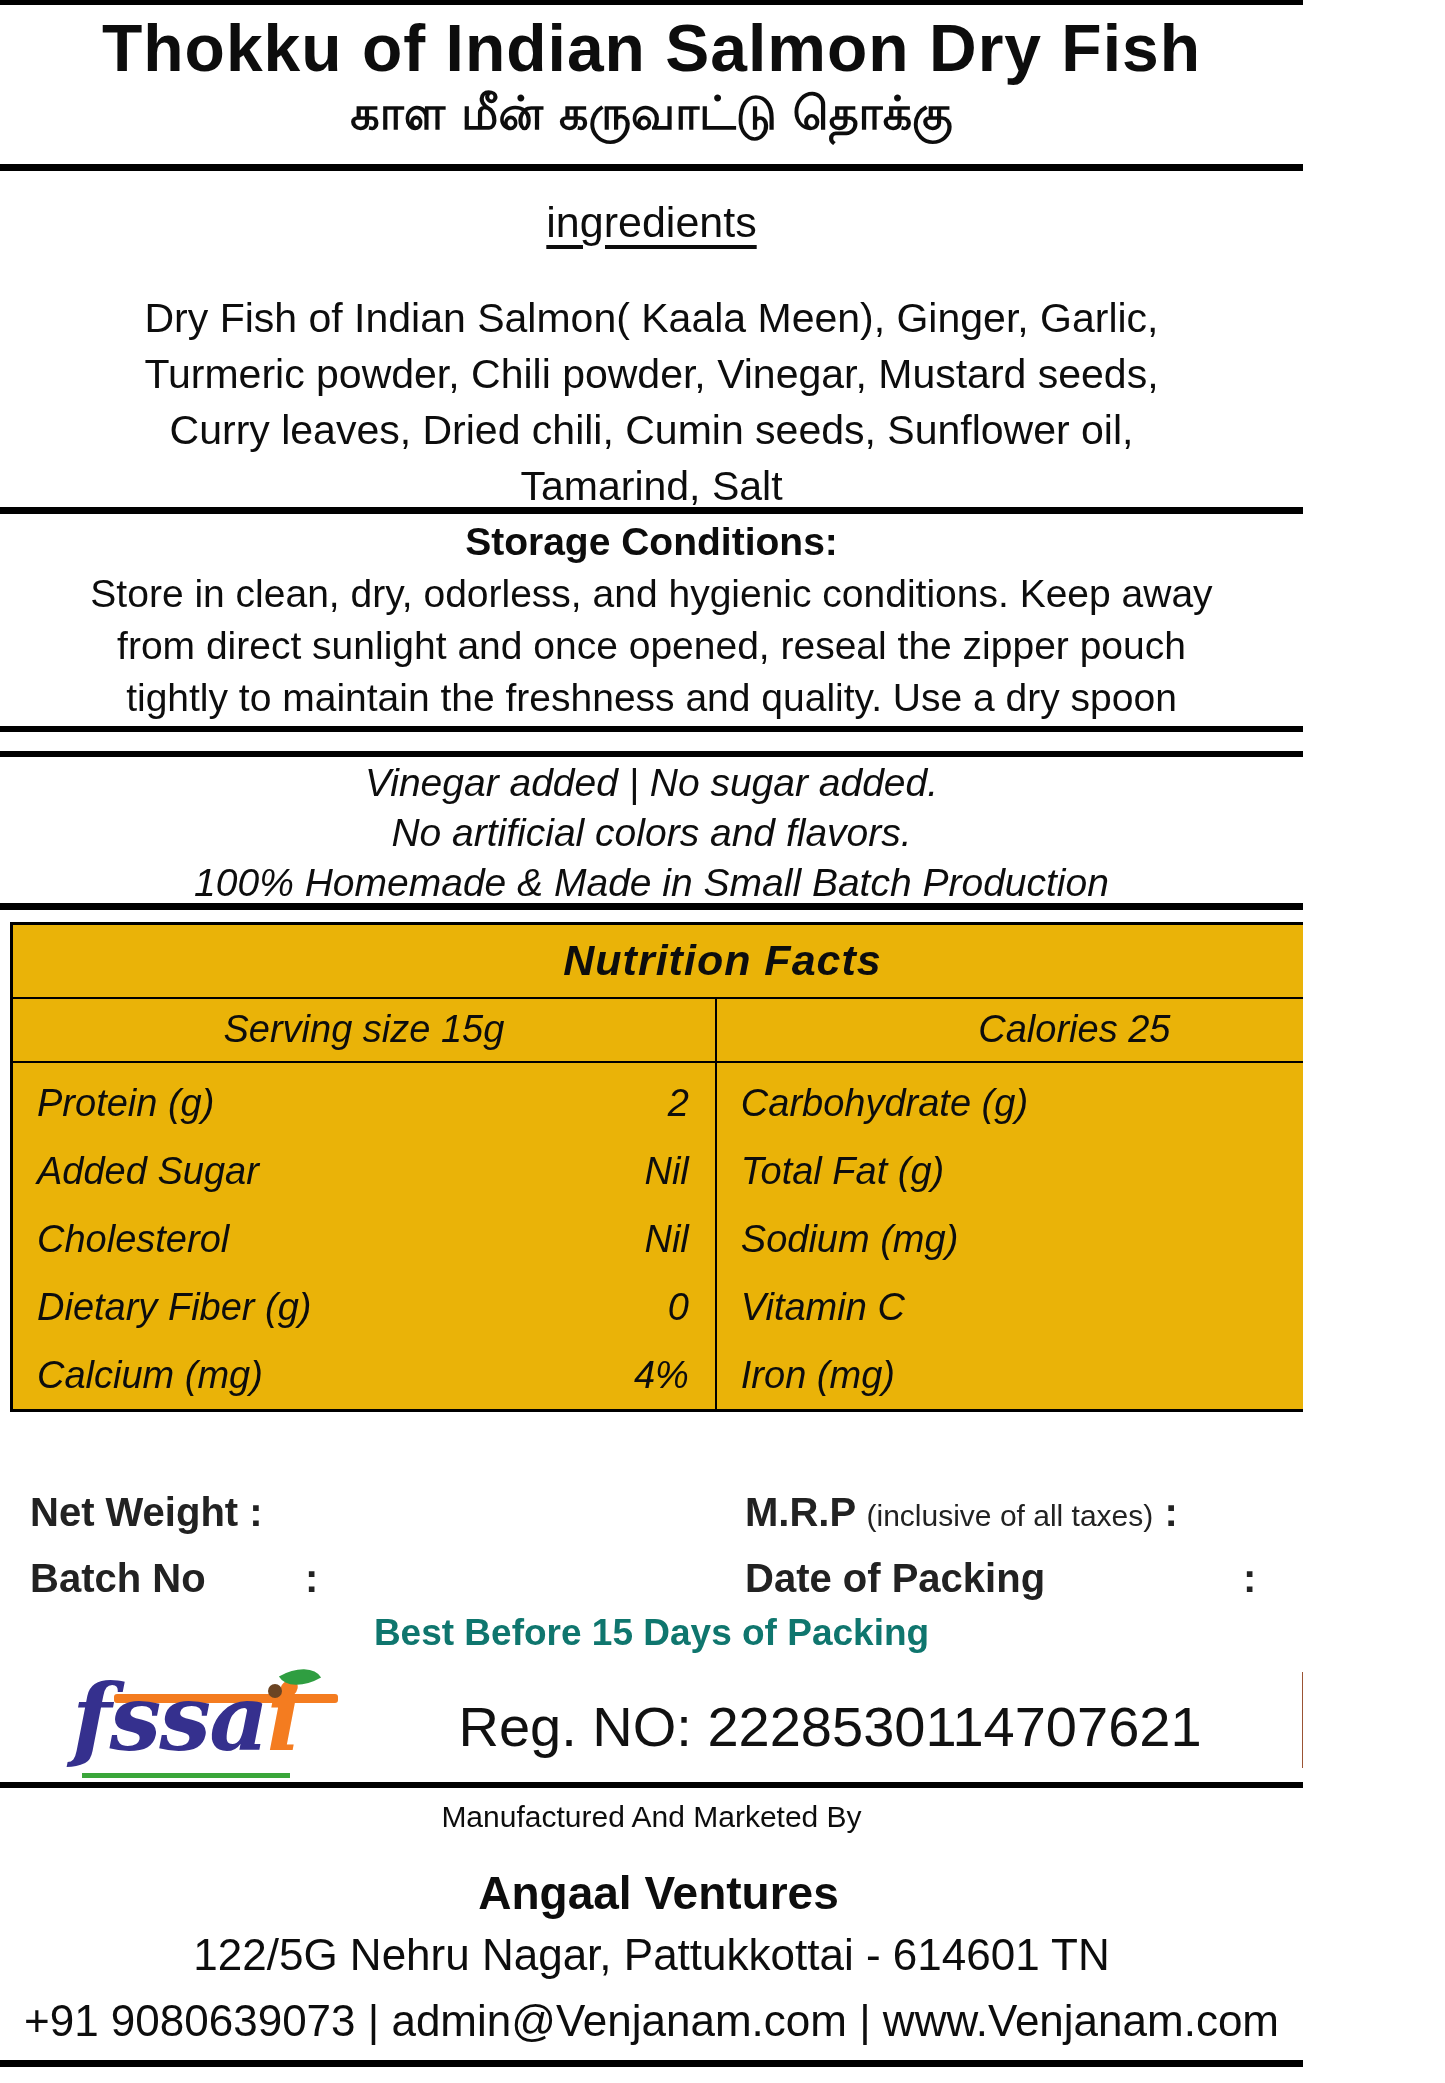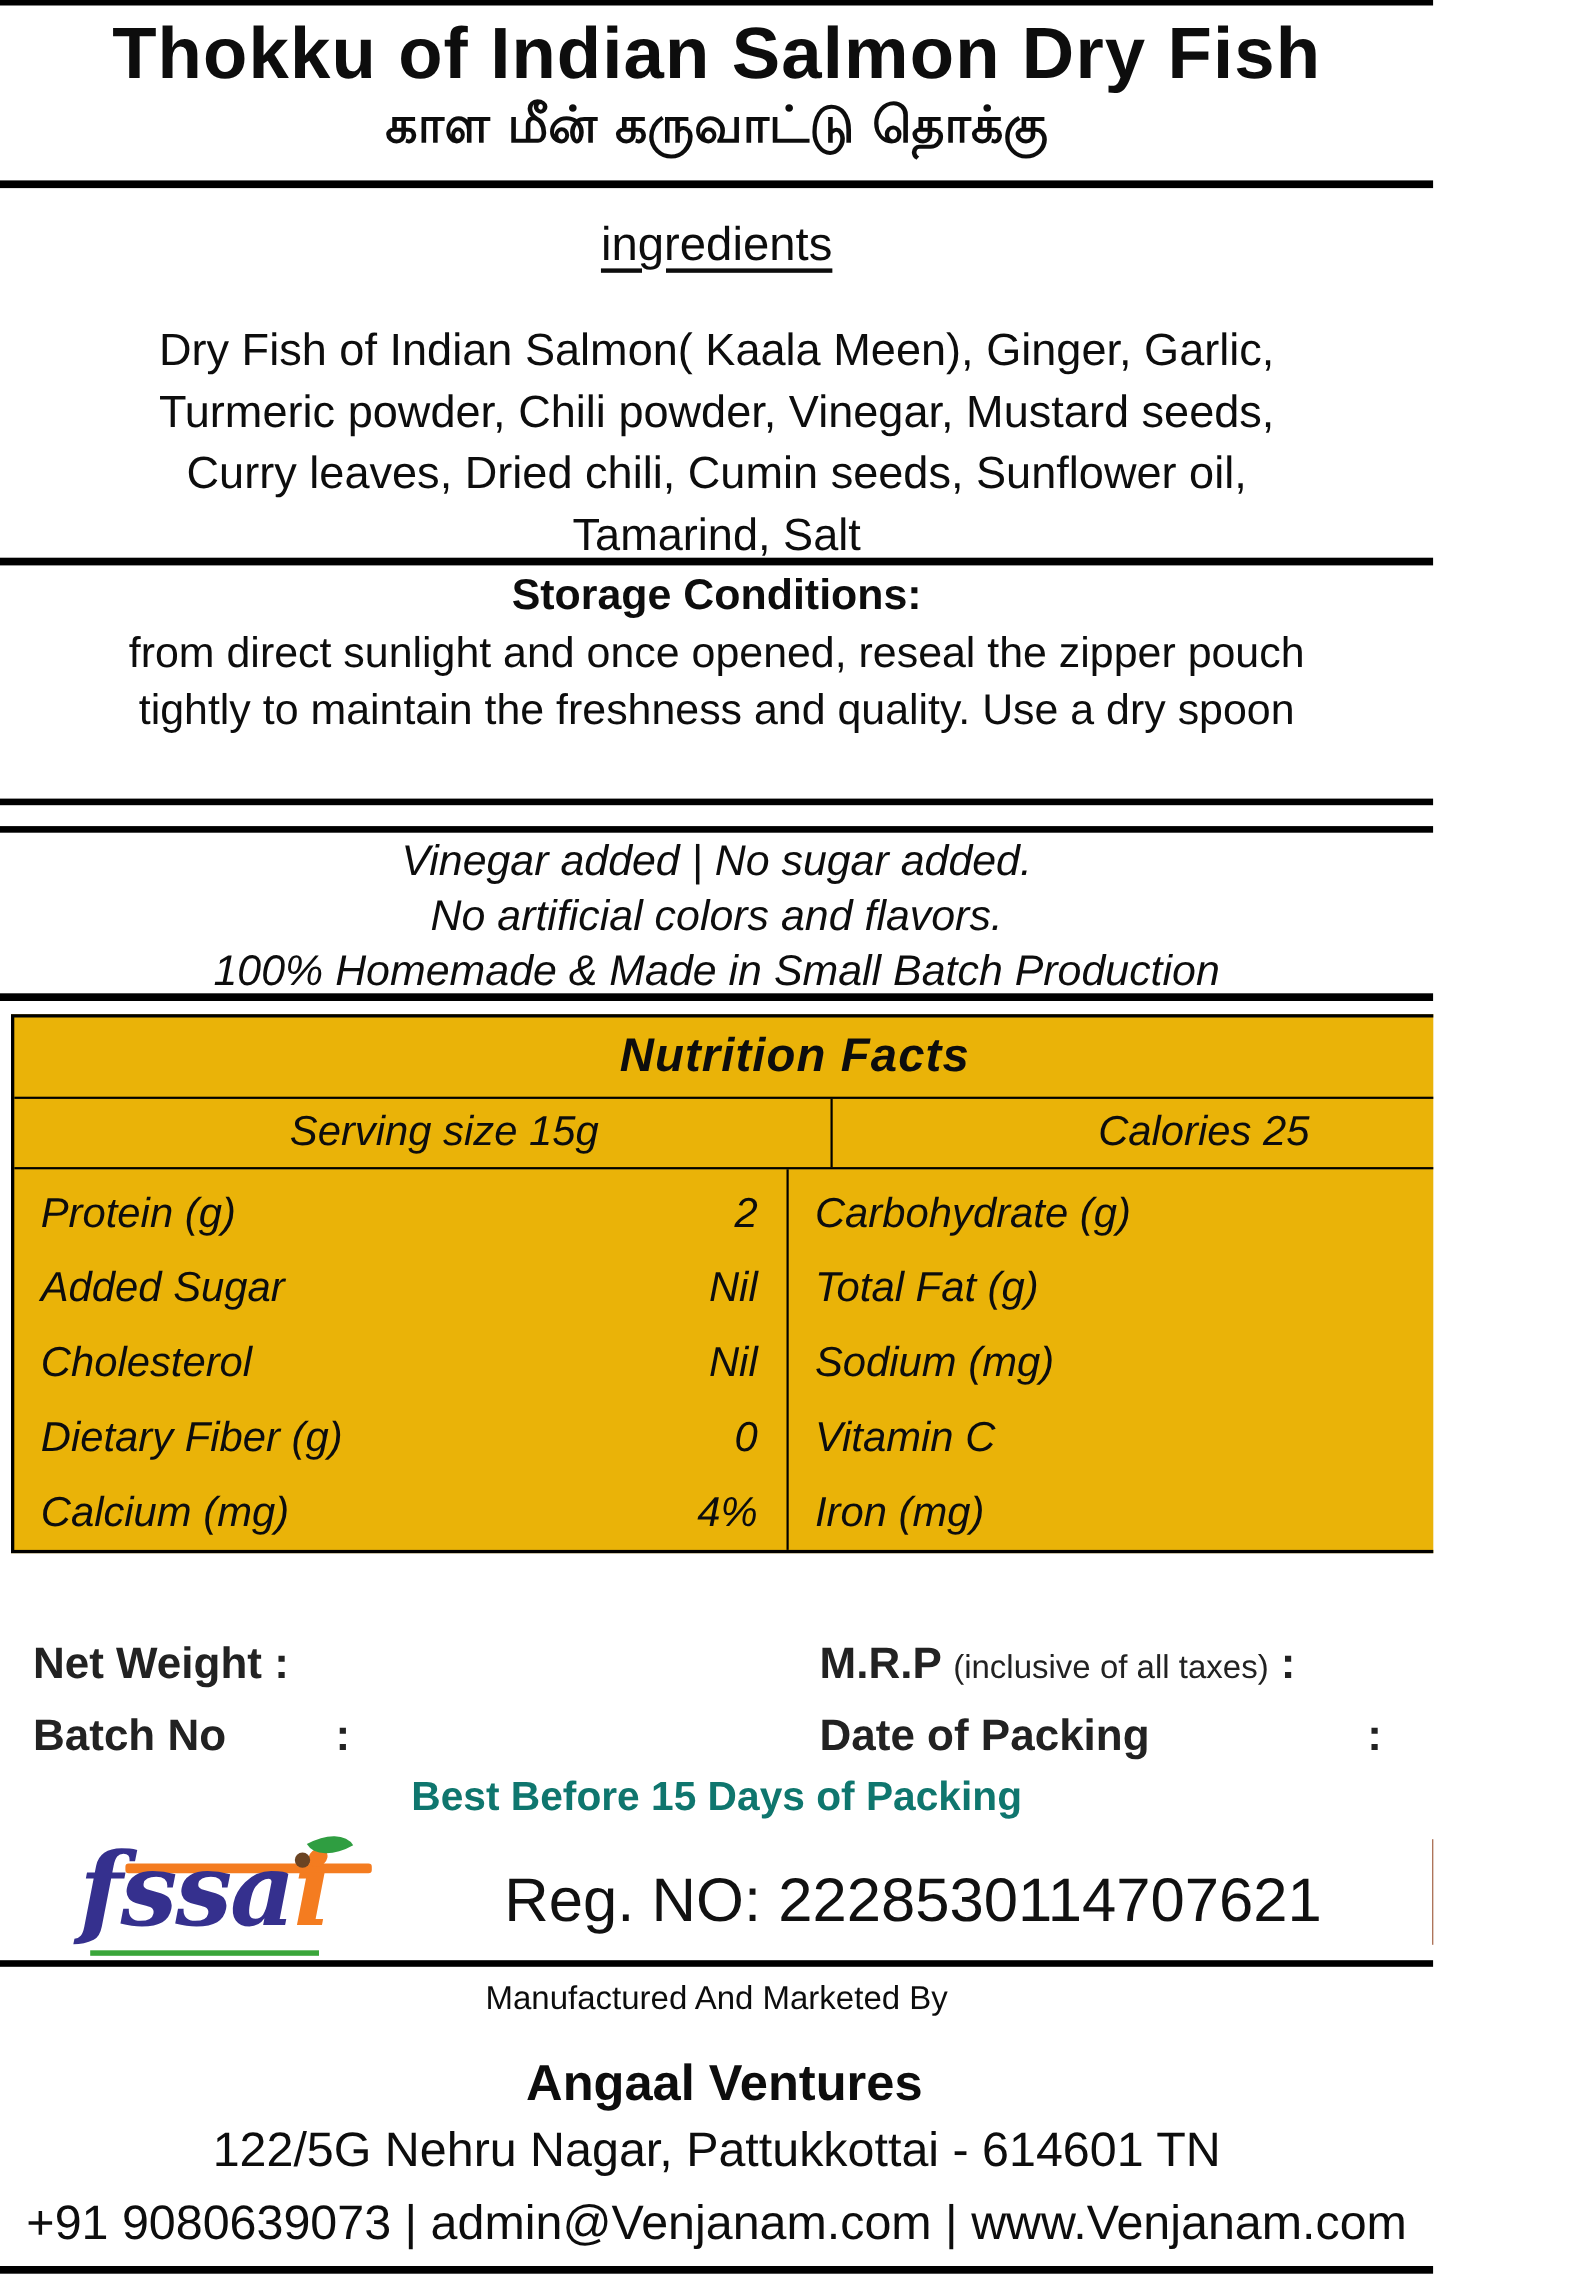--- a/index.html
+++ b/index.html
@@ -25,21 +25,21 @@
   .storage-text { top: 568px; font-size: 39px; line-height: 52px; }
 
   .claims { top: 758px; font-size: 39px; font-style: italic; line-height: 50px; font-family: "Liberation Sans", sans-serif; }
 
   .nut-box {
     position: absolute; top: 922px; left: 10px; width: 1425px; height: 490px;
     border: 3px solid #000; display: flex; flex-direction: column; background: #eab308; font-style: italic;
   }
   .nut-title { height: 76px; border-bottom: 2px solid #000; display: flex; align-items: center; justify-content: center; font-size: 43px; font-weight: bold; letter-spacing: 1px; }
   .nut-header { display: flex; height: 66px; border-bottom: 2px solid #000; }
-  .nut-cell-left { width: 49.6%; border-right: 2px solid #000; display: flex; align-items: center; justify-content: center; font-size: 38px; margin-left: 40px; }
+  .nut-cell-left { width: 49.6%; border-right: 2px solid #000; display: flex; align-items: center; justify-content: center; font-size: 38px; }
   .nut-cell-right { flex: 1; display: flex; align-items: center; justify-content: center; font-size: 38px; }
   .nut-body { flex: 1; display: flex; }
   .nut-col { padding: 6px 26px 0 24px; }
   .nut-col.left { width: 49.6%; border-right: 2px solid #000; }
   .nut-col.right { flex: 1; }
   .nut-row { display: flex; justify-content: space-between; align-items: center; height: 68px; font-size: 38px; }
 
   .field { position: absolute; font-size: 40px; font-weight: bold; color: #222; white-space: nowrap; }
   .field .small-note { font-size: 30px; font-weight: normal; }
   .best-before { top: 1612px; font-size: 37px; font-weight: bold; color: #0f766e; }
@@ -79,20 +79,21 @@
     <div>Dry Fish of Indian Salmon( Kaala Meen), Ginger, Garlic,</div>
     <div>Turmeric powder, Chili powder, Vinegar, Mustard seeds,</div>
     <div>Curry leaves, Dried chili, Cumin seeds, Sunflower oil,</div>
     <div>Tamarind, Salt</div>
   </div>
 
   <div class="line" style="top:507px; height:7px;"></div>
 
   <div class="centered storage-heading">Storage Conditions:</div>
   <div class="centered storage-text">
+    <div>Store in clean, dry, odorless, and hygienic conditions. Keep away</div>
     <div>from direct sunlight and once opened, reseal the zipper pouch</div>
     <div>tightly to maintain the freshness and quality. Use a dry spoon</div>
   </div>
 
   <div class="line" style="top:726px; height:6px;"></div>
   <div class="line" style="top:751px; height:6px;"></div>
 
   <div class="centered claims">
     <div>Vinegar added | No sugar added.</div>
     <div>No artificial colors and flavors.</div>

